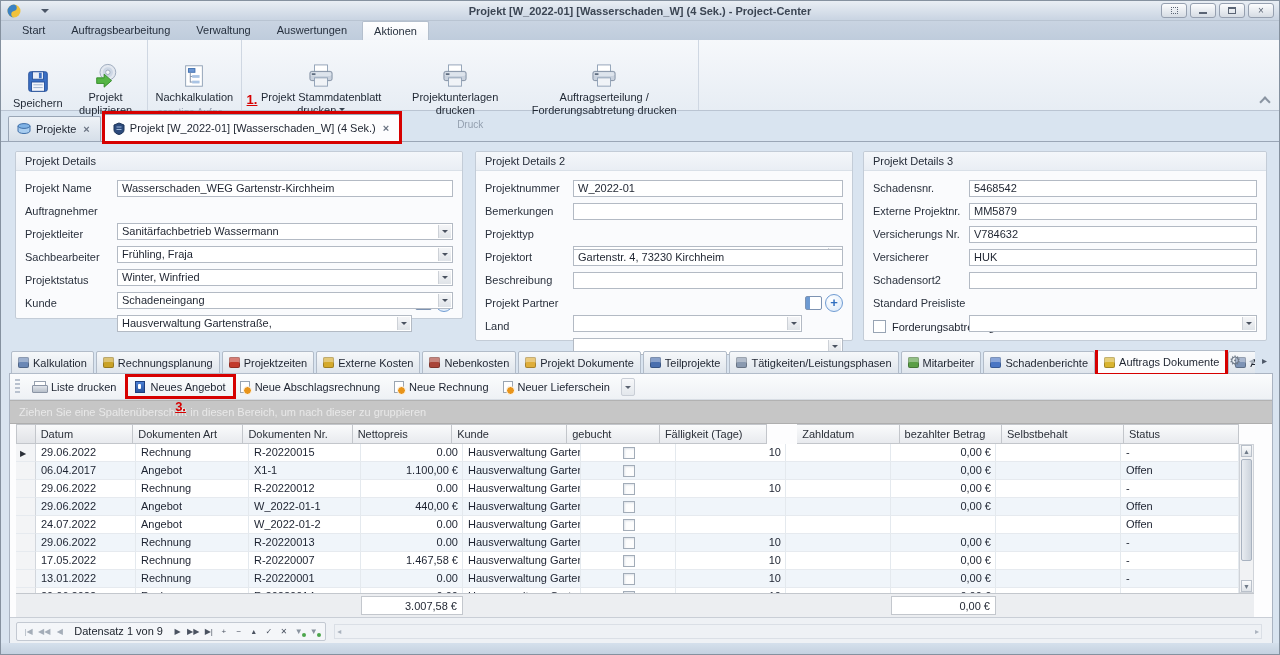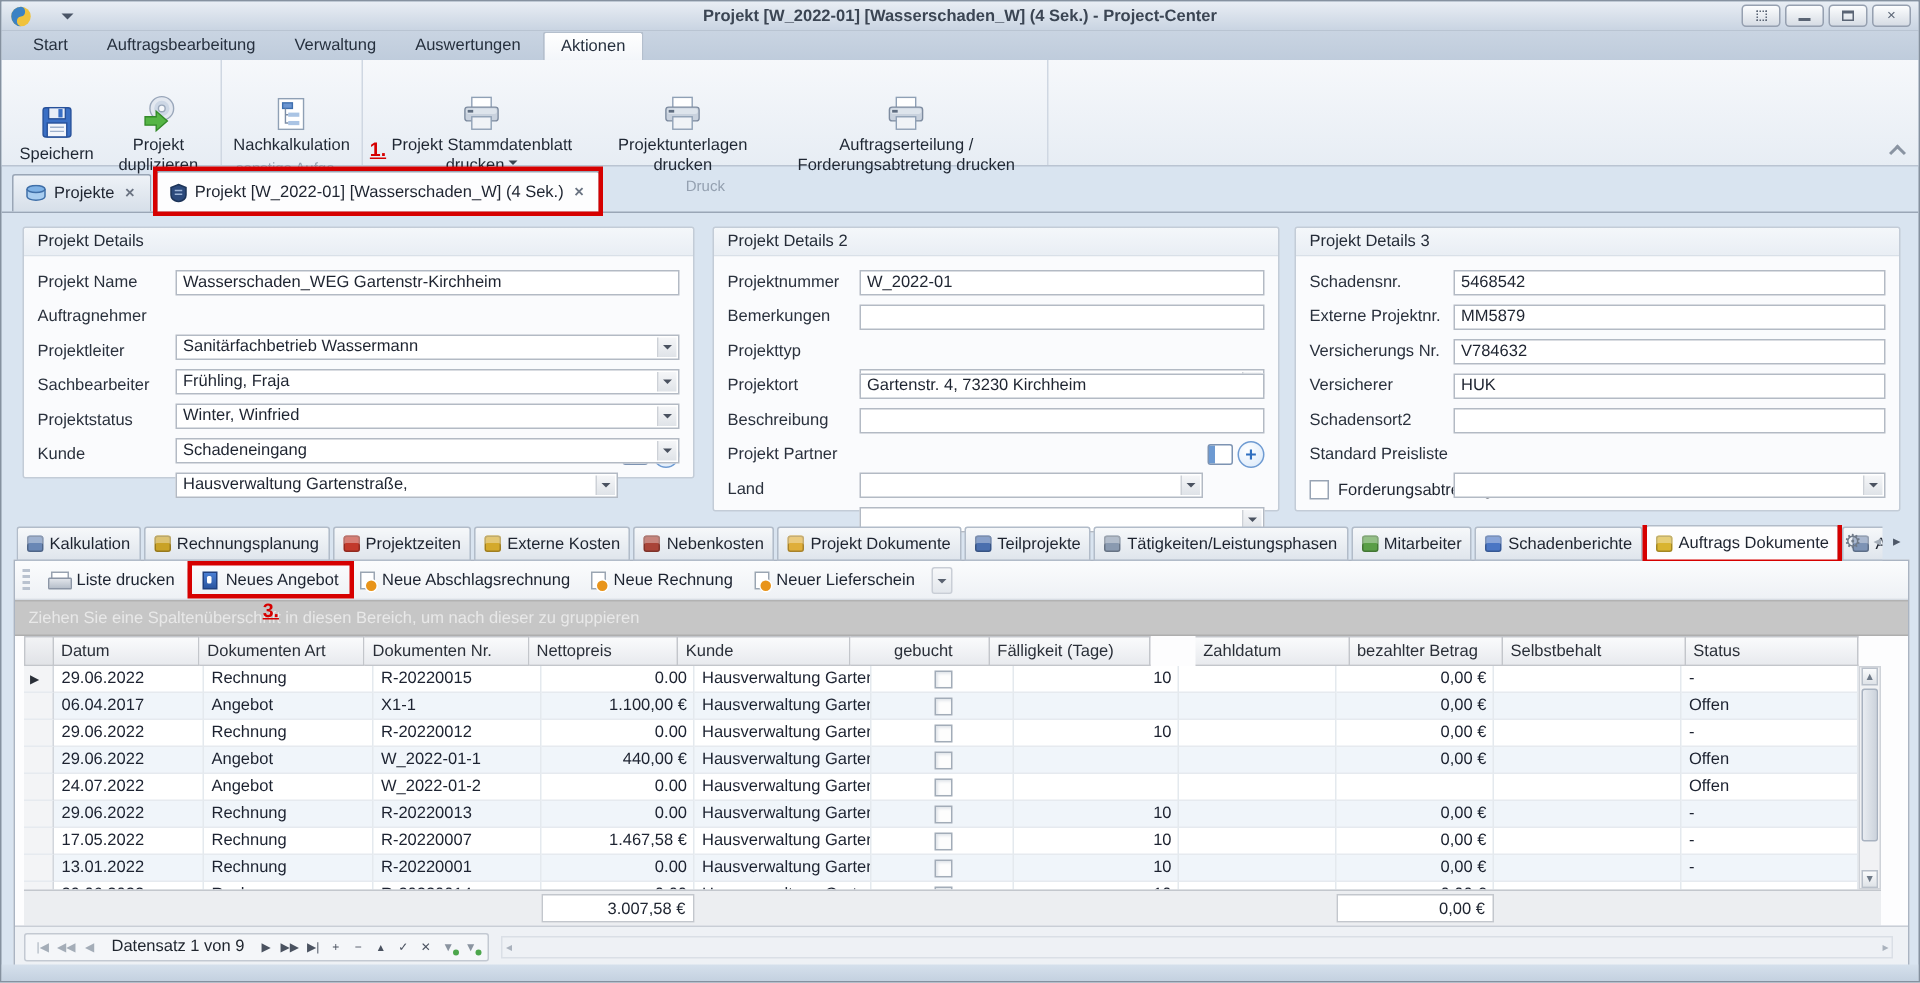--- a/index.html
+++ b/index.html
@@ -590,21 +590,21 @@
       <span>Ziehen Sie eine Spaltenüberschrift in diesen Bereich, um nach dieser zu gruppieren</span>
     </div>
 
     <div class="ghead" id="grid-head">
         <div class="hc first" style="width: 20px;"></div>
         <div class="hc" style="width: 100px;">Datum</div>
         <div class="hc" style="width: 113px;">Dokumenten Art</div>
         <div class="hc" style="width: 112px;">Dokumenten Nr.</div>
         <div class="hc" style="width: 102px;">Nettopreis</div>
         <div class="hc" style="width: 118px;">Kunde</div>
-        <div class="hc" style="width: 95px; text-align: center;">gebucht</div>
+        <div class="hc" style="width: 95px;">gebucht</div>
         <div class="hc" style="width: 110px;">Fälligkeit (Tage)</div>
         <div class="hc" style="width: 105px; margin-left: 30px;">Zahldatum</div>
         <div class="hc" style="width: 105px;">bezahlter Betrag</div>
         <div class="hc" style="width: 125px;">Selbstbehalt</div>
         <div class="hc" style="width: 118px;">Status</div>
       </div>
     <div class="gbody" id="grid-body">
         <div class="grow">
           <div class="gc ind" style="width: 20px;"><span class="rowarrow">▶</span></div>
           <div class="gc" style="width: 100px;">29.06.2022</div>

